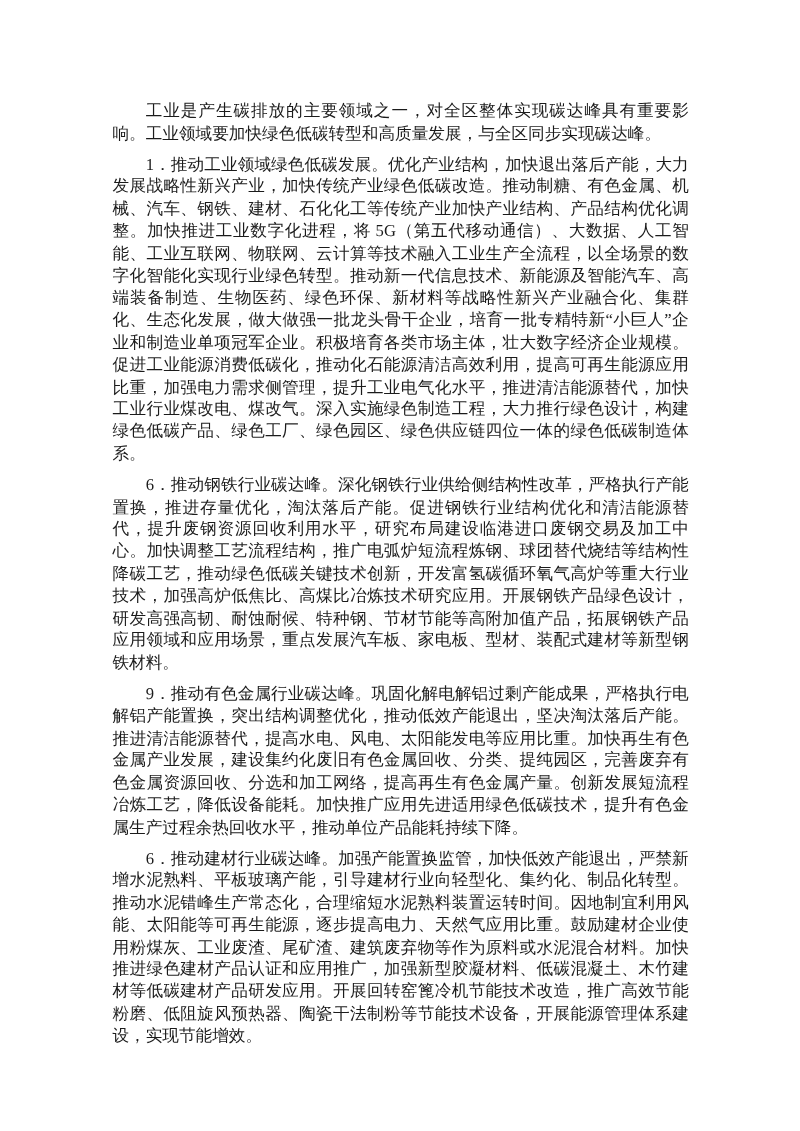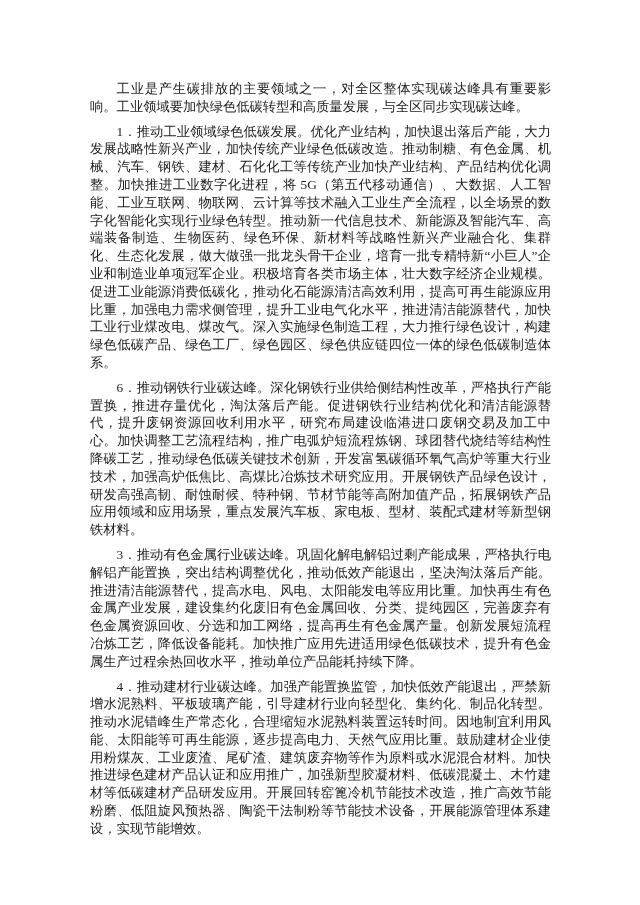--- a/index.html
+++ b/index.html
@@ -39,16 +39,16 @@
     }
   </style>
 </head>
 <body>
 
 <div class="page">
   <div class="text-block">
     <p>工业是产生碳排放的主要领域之一，对全区整体实现碳达峰具有重要影响。工业领域要加快绿色低碳转型和高质量发展，与全区同步实现碳达峰。</p>
     <p>1．推动工业领域绿色低碳发展。优化产业结构，加快退出落后产能，大力发展战略性新兴产业，加快传统产业绿色低碳改造。推动制糖、有色金属、机械、汽车、钢铁、建材、石化化工等传统产业加快产业结构、产品结构优化调整。加快推进工业数字化进程，将 5G（第五代移动通信）、大数据、人工智能、工业互联网、物联网、云计算等技术融入工业生产全流程，以全场景的数字化智能化实现行业绿色转型。推动新一代信息技术、新能源及智能汽车、高端装备制造、生物医药、绿色环保、新材料等战略性新兴产业融合化、集群化、生态化发展，做大做强一批龙头骨干企业，培育一批专精特新“小巨人”企业和制造业单项冠军企业。积极培育各类市场主体，壮大数字经济企业规模。促进工业能源消费低碳化，推动化石能源清洁高效利用，提高可再生能源应用比重，加强电力需求侧管理，提升工业电气化水平，推进清洁能源替代，加快工业行业煤改电、煤改气。深入实施绿色制造工程，大力推行绿色设计，构建绿色低碳产品、绿色工厂、绿色园区、绿色供应链四位一体的绿色低碳制造体系。</p>
     <p>6．推动钢铁行业碳达峰。深化钢铁行业供给侧结构性改革，严格执行产能置换，推进存量优化，淘汰落后产能。促进钢铁行业结构优化和清洁能源替代，提升废钢资源回收利用水平，研究布局建设临港进口废钢交易及加工中心。加快调整工艺流程结构，推广电弧炉短流程炼钢、球团替代烧结等结构性降碳工艺，推动绿色低碳关键技术创新，开发富氢碳循环氧气高炉等重大行业技术，加强高炉低焦比、高煤比冶炼技术研究应用。开展钢铁产品绿色设计，研发高强高韧、耐蚀耐候、特种钢、节材节能等高附加值产品，拓展钢铁产品应用领域和应用场景，重点发展汽车板、家电板、型材、装配式建材等新型钢铁材料。</p>
-    <p>3．推动有色金属行业碳达峰。巩固化解电解铝过剩产能成果，严格执行电解铝产能置换，突出结构调整优化，推动低效产能退出，坚决淘汰落后产能。推进清洁能源替代，提高水电、风电、太阳能发电等应用比重。加快再生有色金属产业发展，建设集约化废旧有色金属回收、分类、提纯园区，完善废弃有色金属资源回收、分选和加工网络，提高再生有色金属产量。创新发展短流程冶炼工艺，降低设备能耗。加快推广应用先进适用绿色低碳技术，提升有色金属生产过程余热回收水平，推动单位产品能耗持续下降。</p>
-    <p>4．推动建材行业碳达峰。加强产能置换监管，加快低效产能退出，严禁新增水泥熟料、平板玻璃产能，引导建材行业向轻型化、集约化、制品化转型。推动水泥错峰生产常态化，合理缩短水泥熟料装置运转时间。因地制宜利用风能、太阳能等可再生能源，逐步提高电力、天然气应用比重。鼓励建材企业使用粉煤灰、工业废渣、尾矿渣、建筑废弃物等作为原料或水泥混合材料。加快推进绿色建材产品认证和应用推广，加强新型胶凝材料、低碳混凝土、木竹建材等低碳建材产品研发应用。开展回转窑篦冷机节能技术改造，推广高效节能粉磨、低阻旋风预热器、陶瓷干法制粉等节能技术设备，开展能源管理体系建设，实现节能增效。</p>
+    <p>9．推动有色金属行业碳达峰。巩固化解电解铝过剩产能成果，严格执行电解铝产能置换，突出结构调整优化，推动低效产能退出，坚决淘汰落后产能。推进清洁能源替代，提高水电、风电、太阳能发电等应用比重。加快再生有色金属产业发展，建设集约化废旧有色金属回收、分类、提纯园区，完善废弃有色金属资源回收、分选和加工网络，提高再生有色金属产量。创新发展短流程冶炼工艺，降低设备能耗。加快推广应用先进适用绿色低碳技术，提升有色金属生产过程余热回收水平，推动单位产品能耗持续下降。</p>
+    <p>6．推动建材行业碳达峰。加强产能置换监管，加快低效产能退出，严禁新增水泥熟料、平板玻璃产能，引导建材行业向轻型化、集约化、制品化转型。推动水泥错峰生产常态化，合理缩短水泥熟料装置运转时间。因地制宜利用风能、太阳能等可再生能源，逐步提高电力、天然气应用比重。鼓励建材企业使用粉煤灰、工业废渣、尾矿渣、建筑废弃物等作为原料或水泥混合材料。加快推进绿色建材产品认证和应用推广，加强新型胶凝材料、低碳混凝土、木竹建材等低碳建材产品研发应用。开展回转窑篦冷机节能技术改造，推广高效节能粉磨、低阻旋风预热器、陶瓷干法制粉等节能技术设备，开展能源管理体系建设，实现节能增效。</p>
   </div>
 </div>
 
 </body></html>

